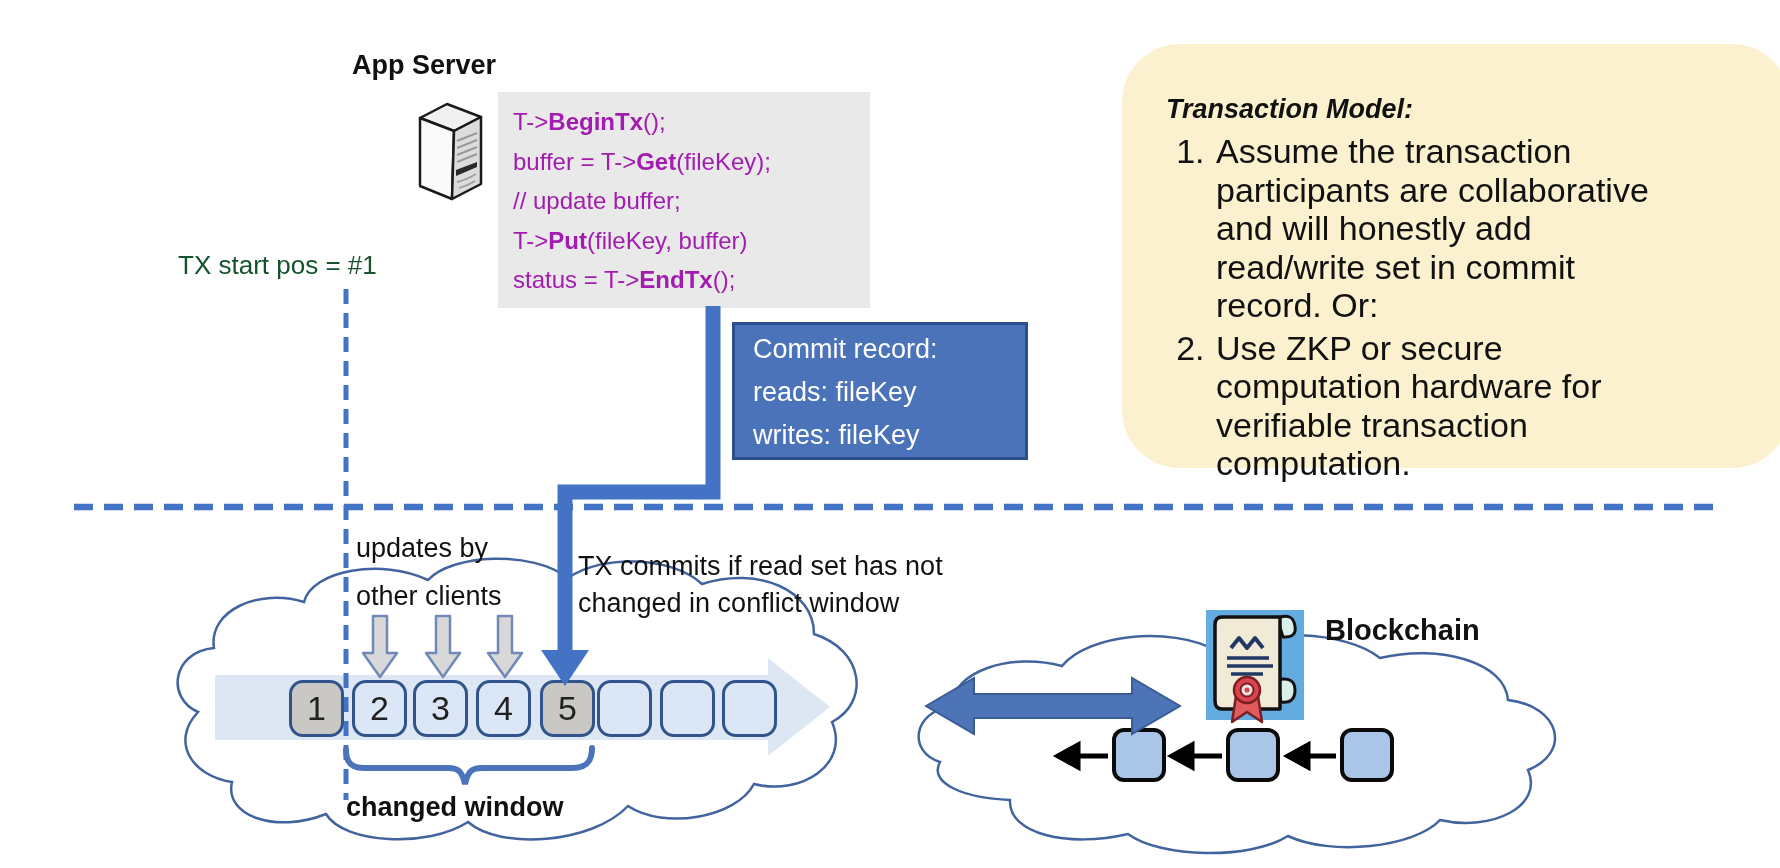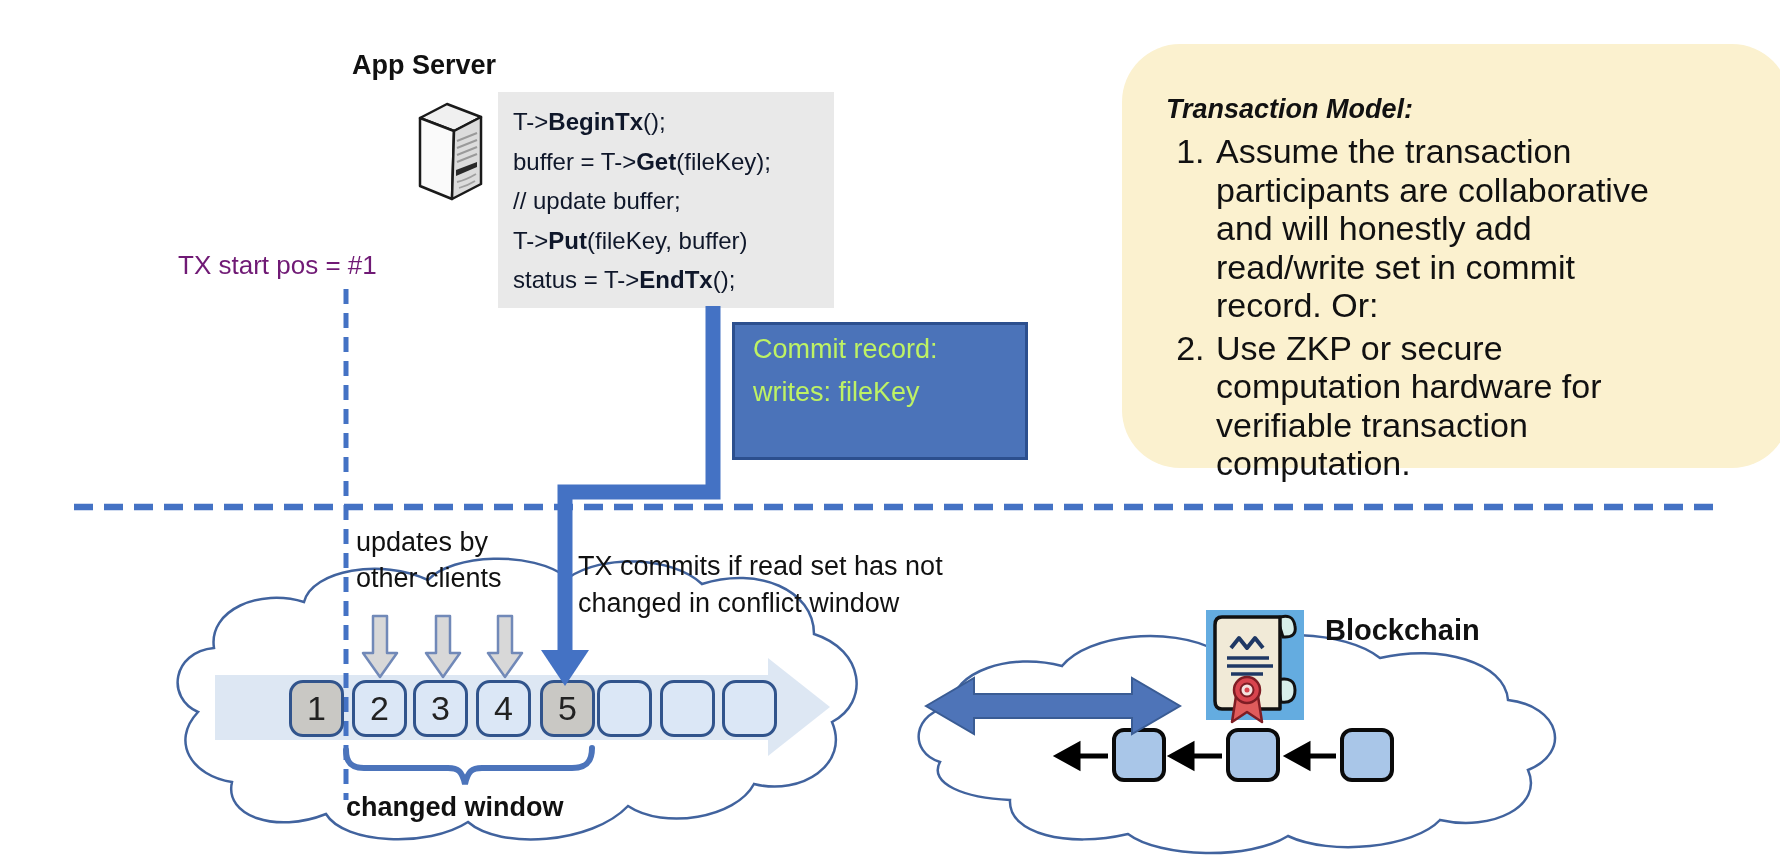--- a/index.html
+++ b/index.html
@@ -8,40 +8,40 @@
     font-family:"Liberation Sans", sans-serif;color:#1a1a1a;
   }
   .abs{position:absolute;}
   svg.layer{position:absolute;left:0;top:0;pointer-events:none;}
   #bg-layer{z-index:0;}
   #fg-layer{z-index:2;}
   .htm{z-index:1;}
 
   .app-server-label{left:352px;top:50px;font-size:27px;font-weight:bold;color:#111;}
   .code-block{
-    left:498px;top:92px;width:336px;height:216px;background:#e9e9e9;
-    font-size:24px;line-height:39.5px;padding:10px 0 0 15px;box-sizing:border-box;color:#0f172a;
+    left:498px;top:92px;width:372px;height:216px;background:#e9e9e9;
+    font-size:24px;line-height:39.5px;padding:10px 0 0 15px;box-sizing:border-box;color:#a21caf;
   }
   .code-line b{font-weight:bold;}
-  .tx-start-label{left:178px;top:250px;font-size:26px;color:#701a75;}
+  .tx-start-label{left:178px;top:250px;font-size:26px;color:#14532d;}
 
   .commit-box{
     left:732px;top:322px;width:296px;height:138px;background:#4b73b9;border:3px solid #2c4f8e;
-    box-sizing:border-box;color:#bef264;font-size:27px;line-height:43px;padding:3px 0 0 18px;
+    box-sizing:border-box;color:#ffffff;font-size:27px;line-height:43px;padding:3px 0 0 18px;
   }
 
   .note-box{
     left:1090px;top:44px;width:668px;height:424px;background:#fbf1cf;border-radius:58px;margin-left:32px;
   }
   .note-title{position:absolute;left:44px;top:50px;font-size:27px;font-weight:bold;font-style:italic;color:#111;}
   .note-list{position:absolute;left:46px;top:88px;width:470px;margin:0;padding:0 0 0 40px;
     font-size:34px;line-height:38.5px;color:#111;}
   .note-list li{margin:0 0 4px 6px;padding-left:2px;}
 
-  .updates-label{left:356px;top:524px;font-size:27px;line-height:36px;white-space:pre-line;color:#111;}
+  .updates-label{left:356px;top:524px;font-size:27px;line-height:48px;white-space:pre-line;color:#111;}
   .commit-note{left:578px;top:548px;font-size:27px;line-height:37px;white-space:pre-line;color:#111;z-index:1;}
   .conflict-window-label{left:346px;top:792px;font-size:27px;font-weight:bold;color:#111;}
   .blockchain-label{left:1325px;top:614px;font-size:29px;font-weight:bold;color:#111;}
 
   .tblock{
     position:absolute;top:680px;width:55px;height:57px;box-sizing:border-box;
     border:3.5px solid #31548c;border-radius:14px;background:#dbe7f6;
     font-size:34px;color:#222;text-align:center;line-height:50px;z-index:1;
   }
   .tblock.gray{background:#c9c8c4;}
@@ -83,20 +83,21 @@
     <div class="code-line"><span>buffer = T-&gt;</span><b>Get</b><span>(fileKey);</span></div>
     <div class="code-line"><span>// update buffer;</span><b></b><span></span></div>
     <div class="code-line"><span>T-&gt;</span><b>Put</b><span>(fileKey, buffer)</span></div>
     <div class="code-line"><span>status = T-&gt;</span><b>EndTx</b><span>();</span></div>
   </div>
 
   <div class="abs htm tx-start-label">TX start pos = #1</div>
 
   <div class="abs htm commit-box">
     <div>Commit record:</div>
+    <div>reads: fileKey</div>
     <div>writes: fileKey</div>
   </div>
 
   <div class="abs htm note-box">
     <div class="note-title">Transaction Model:</div>
     <ol class="note-list">
       <li>Assume the transaction participants are collaborative and will honestly add read/write set in commit record.  Or:</li>
       <li>Use ZKP or secure computation hardware for verifiable transaction computation.</li>
     </ol>
   </div>

